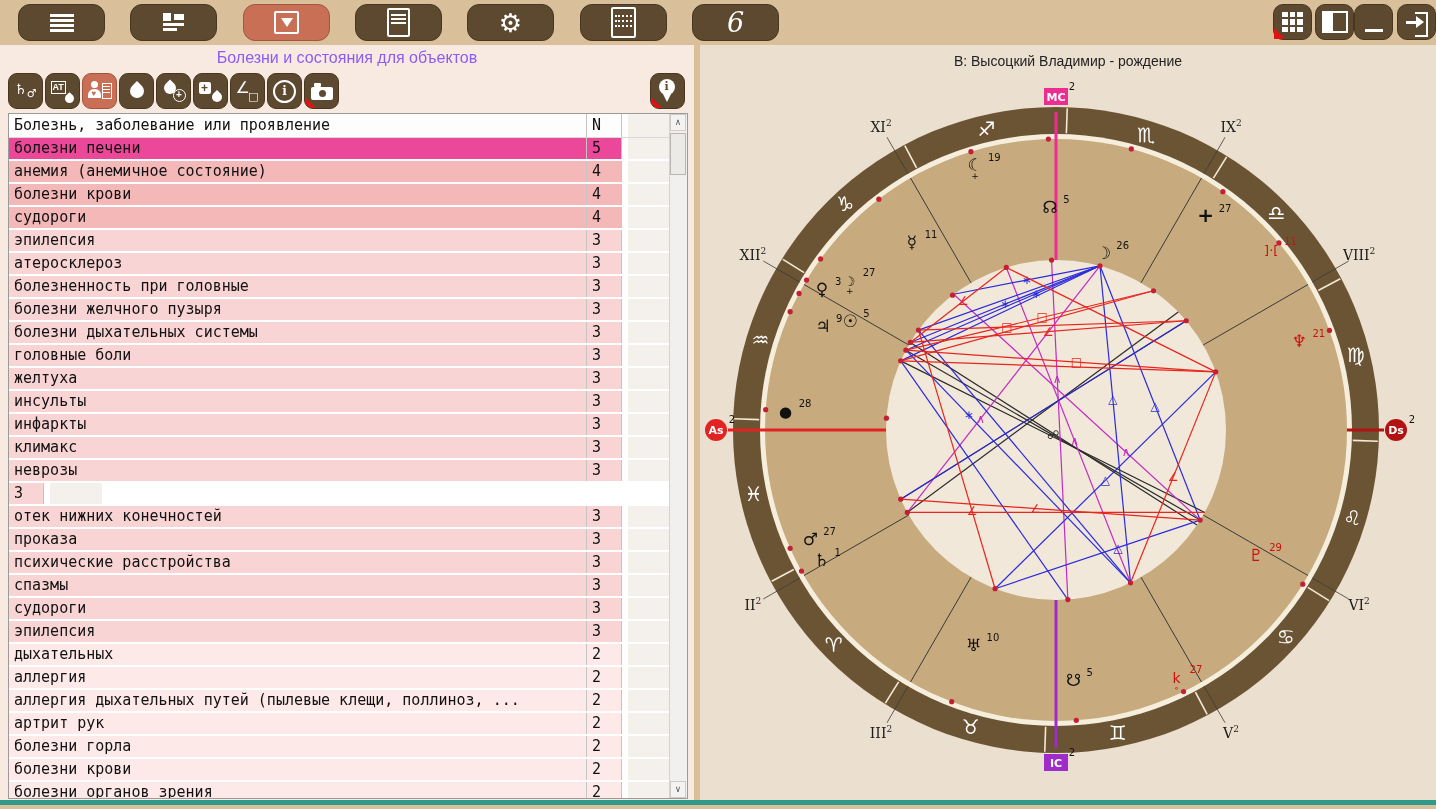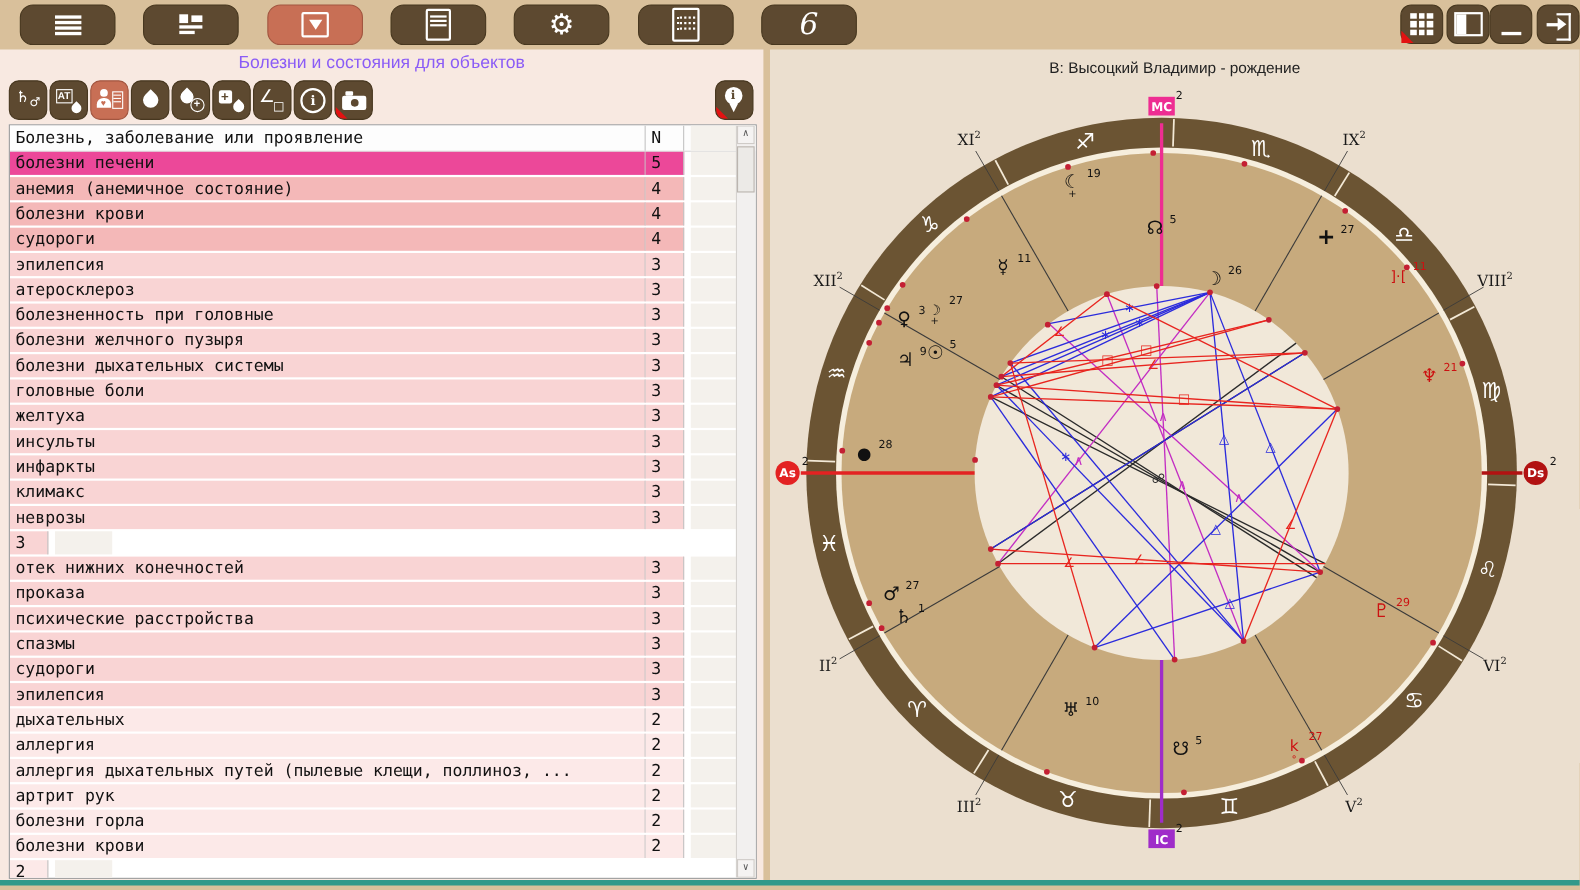--- a/index.html
+++ b/index.html
@@ -386,20 +386,21 @@
             <div class="c-name">болезни горла</div>
             <div class="c-n">2</div>
             <div class="c-fill"></div>
           </div>
           <div class="trow r2">
             <div class="c-name">болезни крови</div>
             <div class="c-n">2</div>
             <div class="c-fill"></div>
           </div>
           <div class="trow r2">
+            <div class="c-name">болезни органов зрения</div>
             <div class="c-n">2</div>
             <div class="c-fill"></div>
           </div>
         </div>
       <div class="scroll">
         <div class="sarrow up">∧</div>
         <div class="sthumb"></div>
         <div class="sarrow down">∨</div>
       </div>
     </div>

